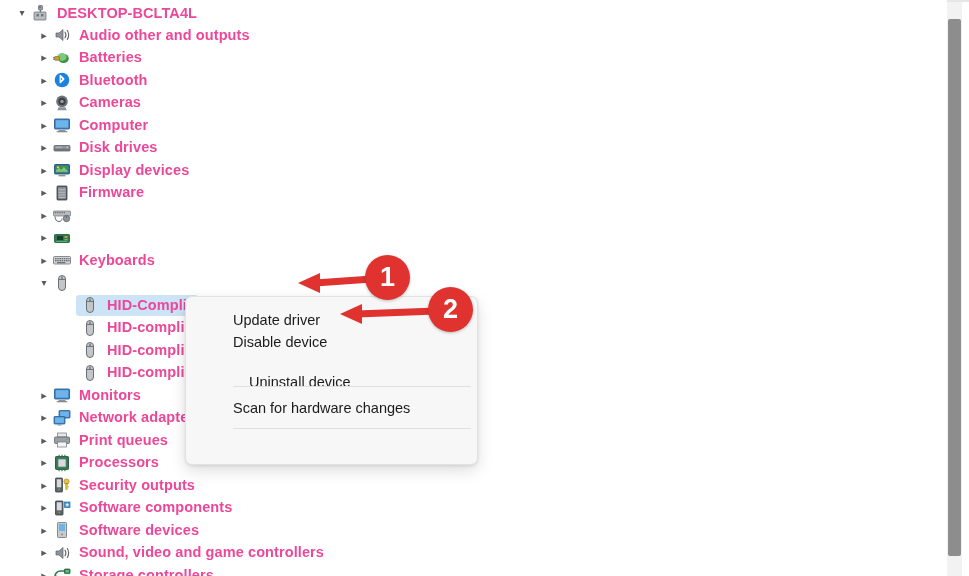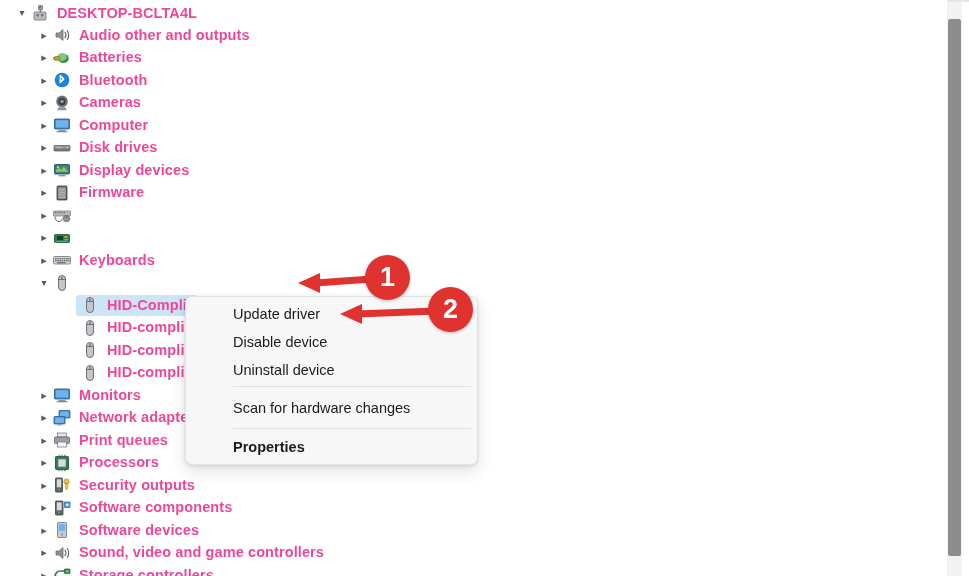--- a/index.html
+++ b/index.html
@@ -509,27 +509,26 @@
           <rect x="12.5" y="4" width="5.5" height="4.6" rx="0.6" fill="#2f7d4f" stroke="#1f5634" stroke-width="0.7"></rect>
           <rect x="13.4" y="5" width="3.7" height="2.6" fill="#5bbd7e"></rect>
         </svg>
       </span>
       <span class="lbl">Storage controllers</span>
     </div>
 
   </div>
 
   <div class="ctxmenu">
-    <div class="mi" style="top:3px;">Update driver</div>
+    <div class="mi" style="top:9px;">Update driver</div>
     <div class="mi" style="top:31px;">Disable device</div>
-    <div class="mi" style="top:59px;">Uninstall device</div>
+    <div class="mi" style="top:71px;margin-left:16px;">Uninstall device</div>
     <div class="msep" style="top:89px;"></div>
     <div class="mi" style="top:97px;">Scan for hardware changes</div>
     <div class="msep" style="top:131px;"></div>
-    <div class="mi bold" style="top:136px;">Properties</div>
   </div>
 
   <svg class="anno" viewBox="0 0 969 576">
 
     <g>
       <line x1="372" y1="279" x2="315" y2="283" stroke="#e0322e" stroke-width="7" stroke-linecap="butt"></line>
       <polygon points="298,283 320,273 320,293" fill="#e0322e"></polygon>
     </g>
 
     <g>

